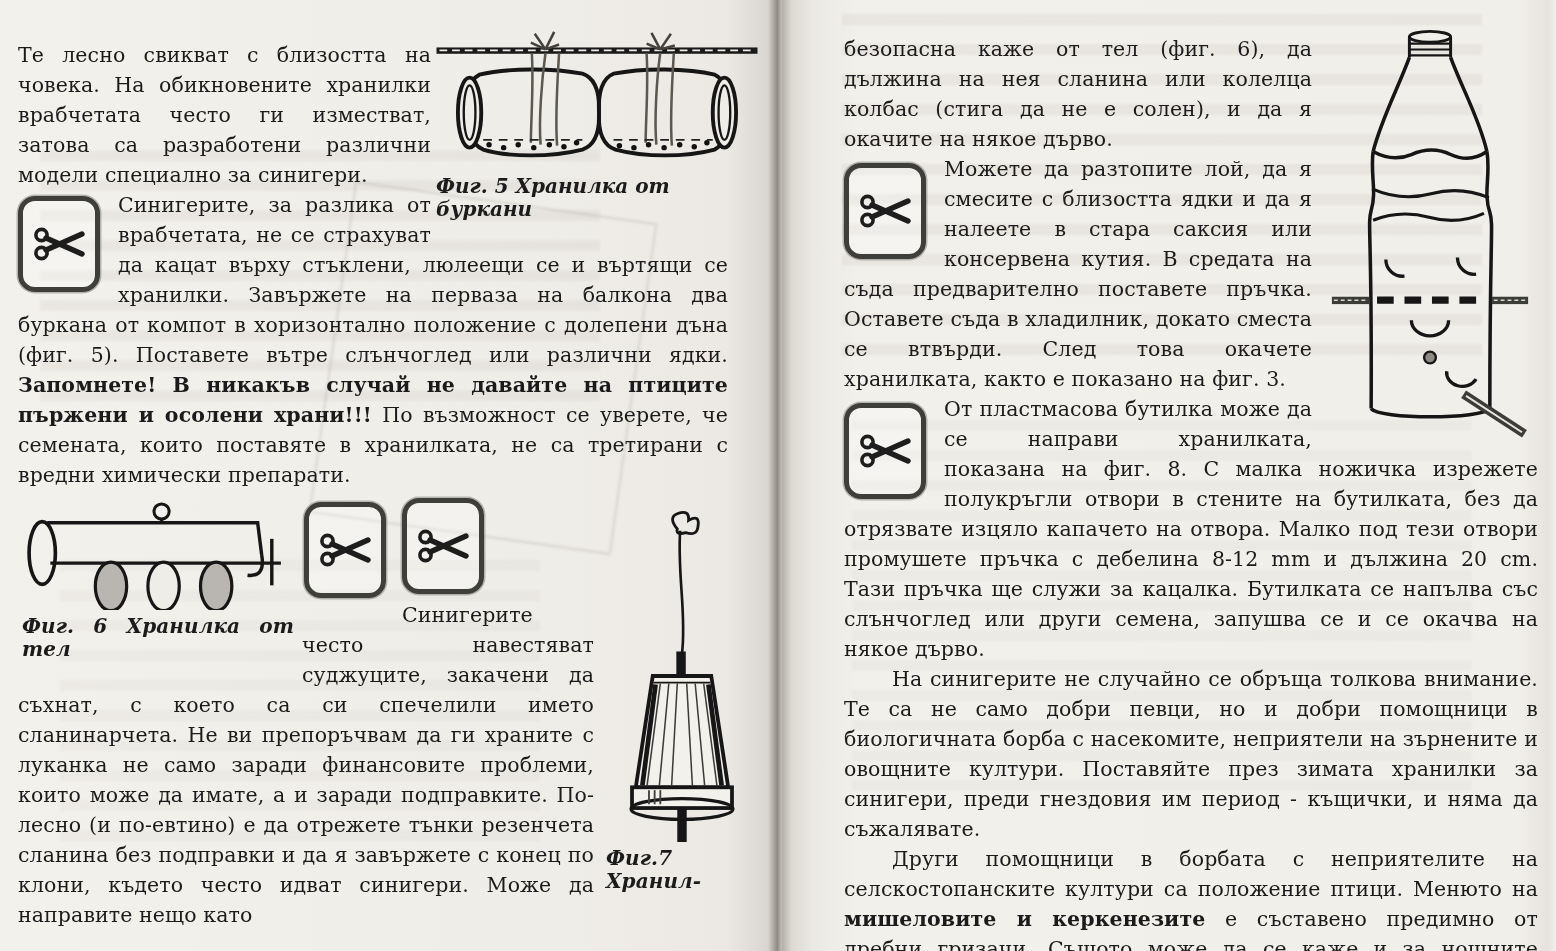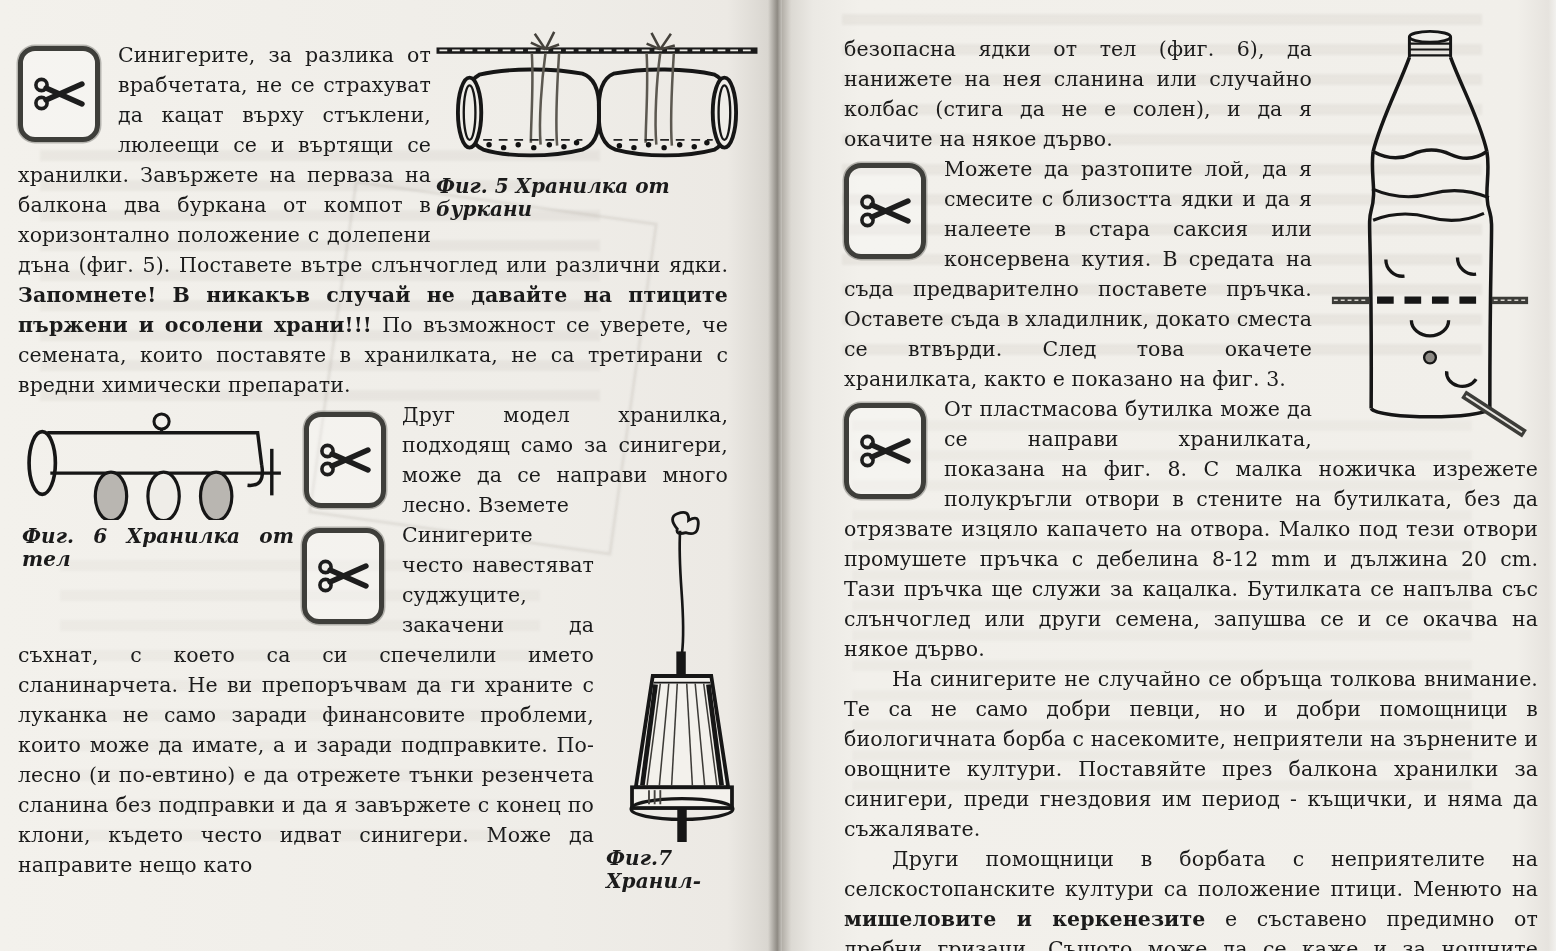--- a/index.html
+++ b/index.html
@@ -88,20 +88,21 @@
               <circle cx="218" cy="120" r="2.8"></circle>
             <circle cx="234" cy="123" r="2.8"></circle>
               <circle cx="250" cy="120" r="2.8"></circle>
               <circle cx="265" cy="122" r="2.8"></circle>
               <circle cx="278" cy="118" r="2.8"></circle>
           </g>
         </svg>
         <div class="caption">Фиг. 5 Хранилка от буркани</div>
       </div>
 
+      <p class="body"><span>Те лесно свикват с близостта на човека. На обикновените хранилки врабчетата често ги изместват, затова са разработени различни модели специално за синигери.</span></p>
 
       <p class="body">
         <span class="scissors-box">
           <svg width="52" height="46" viewBox="0 0 52 46">
             <circle cx="8.5" cy="14" r="5.6" fill="none" stroke="#1d1d1d" stroke-width="3.6"></circle>
             <circle cx="8.5" cy="32" r="5.6" fill="none" stroke="#1d1d1d" stroke-width="3.6"></circle>
             <path d="M13,17 L49,33" stroke="#1d1d1d" stroke-width="5.4" stroke-linecap="round"></path>
             <path d="M13,29 L49,13" stroke="#1d1d1d" stroke-width="5.4" stroke-linecap="round"></path>
           </svg>
         </span><span>Синигерите, за разлика от врабчетата, не се страхуват да кацат върху стъклени, люлеещи се и въртящи се хранилки. Завържете на перваза на балкона два буркана от компот в хоризонтално положение с долепени дъна (</span><span class="it">фиг. 5</span><span>). Поставете вътре слънчоглед или различни ядки. </span><span class="bold">Запомнете! В никакъв случай не давайте на птиците пържени и осолени храни!!!</span><span> По възможност се уверете, че семената, които поставяте в хранилката, не са третирани с вредни химически препарати.</span>
@@ -122,21 +123,21 @@
             <ellipse cx="192" cy="89" rx="15.5" ry="24" fill="#b9b6b1" stroke="#161616" stroke-width="3.2"></ellipse>
           </svg>
           <span class="caption" style="display:block;">Фиг. 6 Хранилка от тел</span>
         </span><span class="scissors-box sc2">
           <svg width="52" height="46" viewBox="0 0 52 46">
             <circle cx="8.5" cy="14" r="5.6" fill="none" stroke="#1d1d1d" stroke-width="3.6"></circle>
             <circle cx="8.5" cy="32" r="5.6" fill="none" stroke="#1d1d1d" stroke-width="3.6"></circle>
             <path d="M13,17 L49,33" stroke="#1d1d1d" stroke-width="5.4" stroke-linecap="round"></path>
             <path d="M13,29 L49,13" stroke="#1d1d1d" stroke-width="5.4" stroke-linecap="round"></path>
           </svg>
-        </span><span>Друг модел хранилка, подходящ само за синигери, може да се направи много лесно. Вземете </span><span class="figbox fig7" style="display:block;">
+        </span><span class="figbox fig7" style="display:block;">
           <svg width="152" height="332" viewBox="0 0 150 352">
             <path d="M70,20 q-10,-12 0,-16 q13,-5 12,7 q12,-7 10,6 q-1,11 -13,7 q-11,3 -9,-4 Z" fill="none" stroke="#161616" stroke-width="3"></path>
             <path d="M73,22 C70,70 80,110 75,152" fill="none" stroke="#161616" stroke-width="2.8"></path>
             <rect x="69" y="150" width="10" height="28" fill="#161616"></rect>
             <path d="M44,176 L106,176 L124,294 L26,294 Z" fill="#f3f1ec" stroke="#161616" stroke-width="4"></path>
             <line x1="45" y1="183" x2="105" y2="183" stroke="#161616" stroke-width="1.8"></line>
             <g stroke="#3c3a36" stroke-width="1.6">
               <line x1="52" y1="184" x2="38" y2="292"></line>
                 <line x1="61" y1="184" x2="51" y2="292"></line>
               <line x1="70" y1="184" x2="64" y2="292"></line>
@@ -208,21 +209,21 @@
           <path d="M81,300 a18,15 0 0 0 38,0" fill="none" stroke="#161616" stroke-width="3.4"></path>
           <circle cx="100" cy="338" r="6" fill="#8d8a85" stroke="#161616" stroke-width="2.4"></circle>
           <path d="M117,352 a16,14 0 0 0 30,8" fill="none" stroke="#161616" stroke-width="3.4"></path>
           <g transform="rotate(33 165 396)">
             <rect x="128" y="391" width="74" height="9" fill="#3c3c38"></rect>
             <line x1="131" y1="395.5" x2="199" y2="395.5" stroke="#e8e6e1" stroke-width="2"></line>
           </g>
         </svg>
       </div>
 
-      <p class="body"><span>безопасна ядки от тел (</span><span class="it">фиг. 6</span><span>), да нанижете на нея сланина или случайно колбас (стига да не е солен), и да я окачите на някое дърво.</span></p>
+      <p class="body"><span>безопасна каже от тел (</span><span class="it">фиг. 6</span><span>), да дължина на нея сланина или колелца колбас (стига да не е солен), и да я окачите на някое дърво.</span></p>
 
       <p class="body">
         <span class="scissors-box" style="margin-top:9px;">
           <svg width="52" height="46" viewBox="0 0 52 46">
             <circle cx="8.5" cy="14" r="5.6" fill="none" stroke="#1d1d1d" stroke-width="3.6"></circle>
             <circle cx="8.5" cy="32" r="5.6" fill="none" stroke="#1d1d1d" stroke-width="3.6"></circle>
             <path d="M13,17 L49,33" stroke="#1d1d1d" stroke-width="5.4" stroke-linecap="round"></path>
             <path d="M13,29 L49,13" stroke="#1d1d1d" stroke-width="5.4" stroke-linecap="round"></path>
           </svg>
         </span><span>Можете да разтопите лой, да я смесите с близостта ядки и да я налеете в стара саксия или консервена кутия. В средата на съда предварително поставете пръчка. Оставете съда в хладилник, докато сместа се втвърди. След това окачете хранилката, както е показано на </span><span class="it">фиг. 3</span><span>.</span>
@@ -232,19 +233,19 @@
         <span class="scissors-box" style="margin-top:9px;">
           <svg width="52" height="46" viewBox="0 0 52 46">
             <circle cx="8.5" cy="14" r="5.6" fill="none" stroke="#1d1d1d" stroke-width="3.6"></circle>
             <circle cx="8.5" cy="32" r="5.6" fill="none" stroke="#1d1d1d" stroke-width="3.6"></circle>
             <path d="M13,17 L49,33" stroke="#1d1d1d" stroke-width="5.4" stroke-linecap="round"></path>
             <path d="M13,29 L49,13" stroke="#1d1d1d" stroke-width="5.4" stroke-linecap="round"></path>
           </svg>
         </span><span>От пластмасова бутилка може да се направи хранилката, показана на </span><span class="it">фиг. 8</span><span>. С малка ножичка изрежете полукръгли отвори в стените на бутилката, без да отрязвате изцяло капачето на отвора. Малко под тези отвори промушете пръчка с дебелина 8-12 mm и дължина 20 cm. Тази пръчка ще служи за кацалка. Бутилката се напълва със слънчоглед или други семена, запушва се и се окачва на някое дърво.</span>
       </p>
 
-      <p class="body ind"><span>На синигерите не случайно се обръща толкова внимание. Те са не само добри певци, но и добри помощници в биологичната борба с насекомите, неприятели на зърнените и овощните култури. Поставяйте през балкона хранилки за синигери, преди гнездовия им период - къщички, и няма да съжалявате.</span></p>
+      <p class="body ind"><span>На синигерите не случайно се обръща толкова внимание. Те са не само добри певци, но и добри помощници в биологичната борба с насекомите, неприятели на зърнените и овощните култури. Поставяйте през зимата хранилки за синигери, преди гнездовия им период - къщички, и няма да съжалявате.</span></p>
 
       <p class="body ind"><span>Други помощници в борбата с неприятелите на селскостопанските култури са положение птици. Менюто на </span><span class="bold">мишеловите и керкенезите</span><span> е съставено предимно от дребни гризачи. Същото може да се каже и за нощните грабливи птици - </span></p>
     </div>
   </div>
 
 </div>
 
 </body></html>

